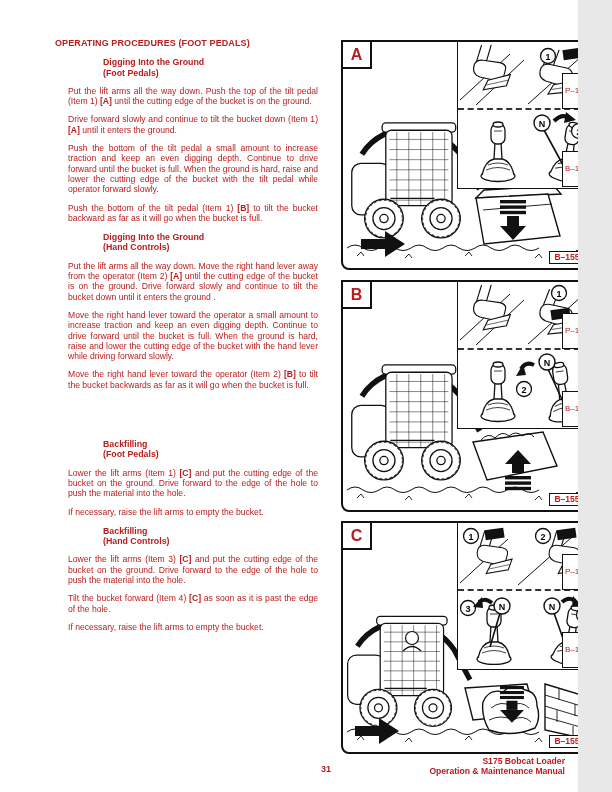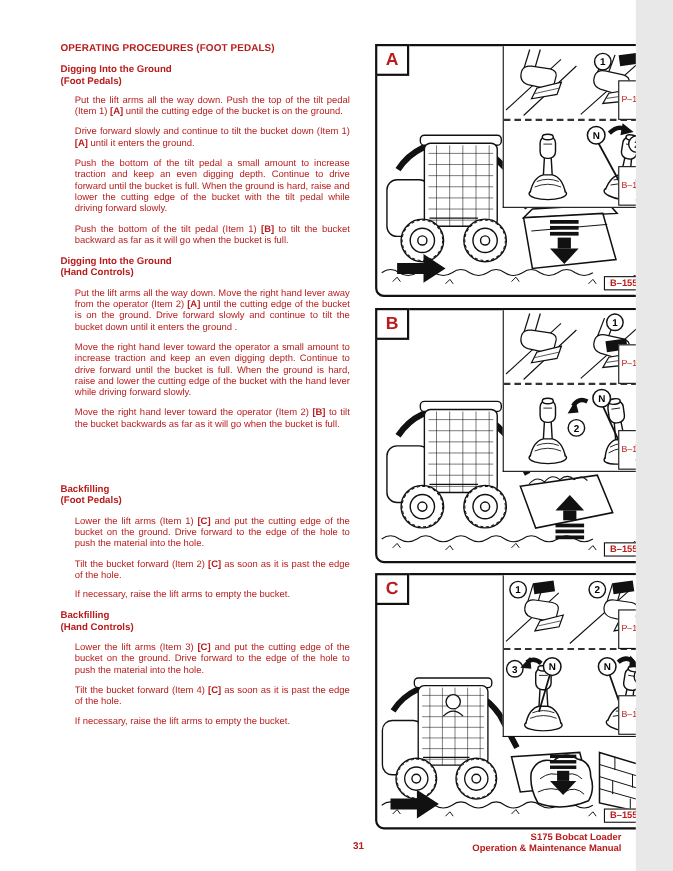--- a/index.html
+++ b/index.html
@@ -1,21 +1,21 @@
 <!DOCTYPE html>
 <html><head>
 <meta charset="utf-8">
 <style>
   html,body{margin:0;padding:0;background:#e8e8e8;}
   #page{position:relative;width:578px;height:792px;background:#ffffff;overflow:hidden;
         font-family:"Liberation Sans","DejaVu Sans",sans-serif;color:#b91c1c;}
   
   #textcol{position:absolute;left:55px;top:38px;width:279px;}
   .title div{font-weight:bold;font-size:9px;line-height:10.3px;letter-spacing:.1px;}
-  .s-head{margin-top:9px;}
+  .s-head{margin-top:9px;margin-left:48px;}
   .s-head div{font-weight:bold;font-size:8.8px;line-height:10.3px;}
   .s-head.big-gap{margin-top:49px;}
   .para{margin:8px 16px 0 13px;font-size:8.6px;line-height:10.3px;text-align:justify;
         text-justify:inter-word;}
   .para b{font-weight:bold;}
   
   .panel{position:absolute;left:341px;width:256px;border:2px solid #111;border-radius:8px;
          background:#fff;}
   .letter-box{position:absolute;top:-2px;left:-2px;width:27px;height:25px;border:2px solid #111;
               background:#fff;display:flex;align-items:center;justify-content:center;
@@ -110,41 +110,40 @@
       <div>OPERATING PROCEDURES (FOOT PEDALS)</div>
     </div>
 
     <div>
       <div class="s-head">
         <div>Digging Into the Ground</div>
         <div>(Foot Pedals)</div>
       </div>
       <p class="para">Put the lift arms all the way down. Push the top of the tilt pedal (Item 1) <b>[A]</b> until the cutting edge of the bucket is on the ground.</p>
       <p class="para">Drive forward slowly and continue to tilt the bucket down (Item 1) <b>[A]</b> until it enters the ground.</p>
-      <p class="para">Push the bottom of the tilt pedal a small amount to increase traction and keep an even digging depth. Continue to drive forward until the bucket is full. When the ground is hard, raise and lower the cutting edge of the bucket with the tilt pedal while driving forward slowly.</p>
+      <p class="para">Push the bottom of the tilt pedal a small amount to increase traction and keep an even digging depth. Continue to drive forward until the bucket is full. When the ground is hard, raise and lower the cutting edge of the bucket with the tilt pedal while operator forward slowly.</p>
       <p class="para">Push the bottom of the tilt pedal (Item 1) <b>[B]</b> to tilt the bucket backward as far as it will go when the bucket is full.</p>
     </div>
 
     <div>
       <div class="s-head">
         <div>Digging Into the Ground</div>
         <div>(Hand Controls)</div>
       </div>
       <p class="para">Put the lift arms all the way down. Move the right hand lever away from the operator (Item 2) <b>[A]</b> until the cutting edge of the bucket is on the ground. Drive forward slowly and continue to tilt the bucket down until it enters the ground .</p>
       <p class="para">Move the right hand lever toward the operator a small amount to increase traction and keep an even digging depth. Continue to drive forward until the bucket is full. When the ground is hard, raise and lower the cutting edge of the bucket with the hand lever while driving forward slowly.</p>
       <p class="para">Move the right hand lever toward the operator (Item 2) <b>[B]</b> to tilt the bucket backwards as far as it will go when the bucket is full.</p>
     </div>
 
     <div>
       <div class="s-head big-gap">
         <div>Backfilling</div>
         <div>(Foot Pedals)</div>
       </div>
       <p class="para">Lower the lift arms (Item 1) <b>[C]</b> and put the cutting edge of the bucket on the ground. Drive forward to the edge of the hole to push the material into the hole.</p>
-      <p class="para">Tilt the bucket forward (Item 2) <b>[C]</b> as soon as it is past the edge of the hole.</p>
       <p class="para">If necessary, raise the lift arms to empty the bucket.</p>
     </div>
 
     <div>
       <div class="s-head">
         <div>Backfilling</div>
         <div>(Hand Controls)</div>
       </div>
       <p class="para">Lower the lift arms (Item 3) <b>[C]</b> and put the cutting edge of the bucket on the ground. Drive forward to the edge of the hole to push the material into the hole.</p>
       <p class="para">Tilt the bucket forward (Item 4) <b>[C]</b> as soon as it is past the edge of the hole.</p>

